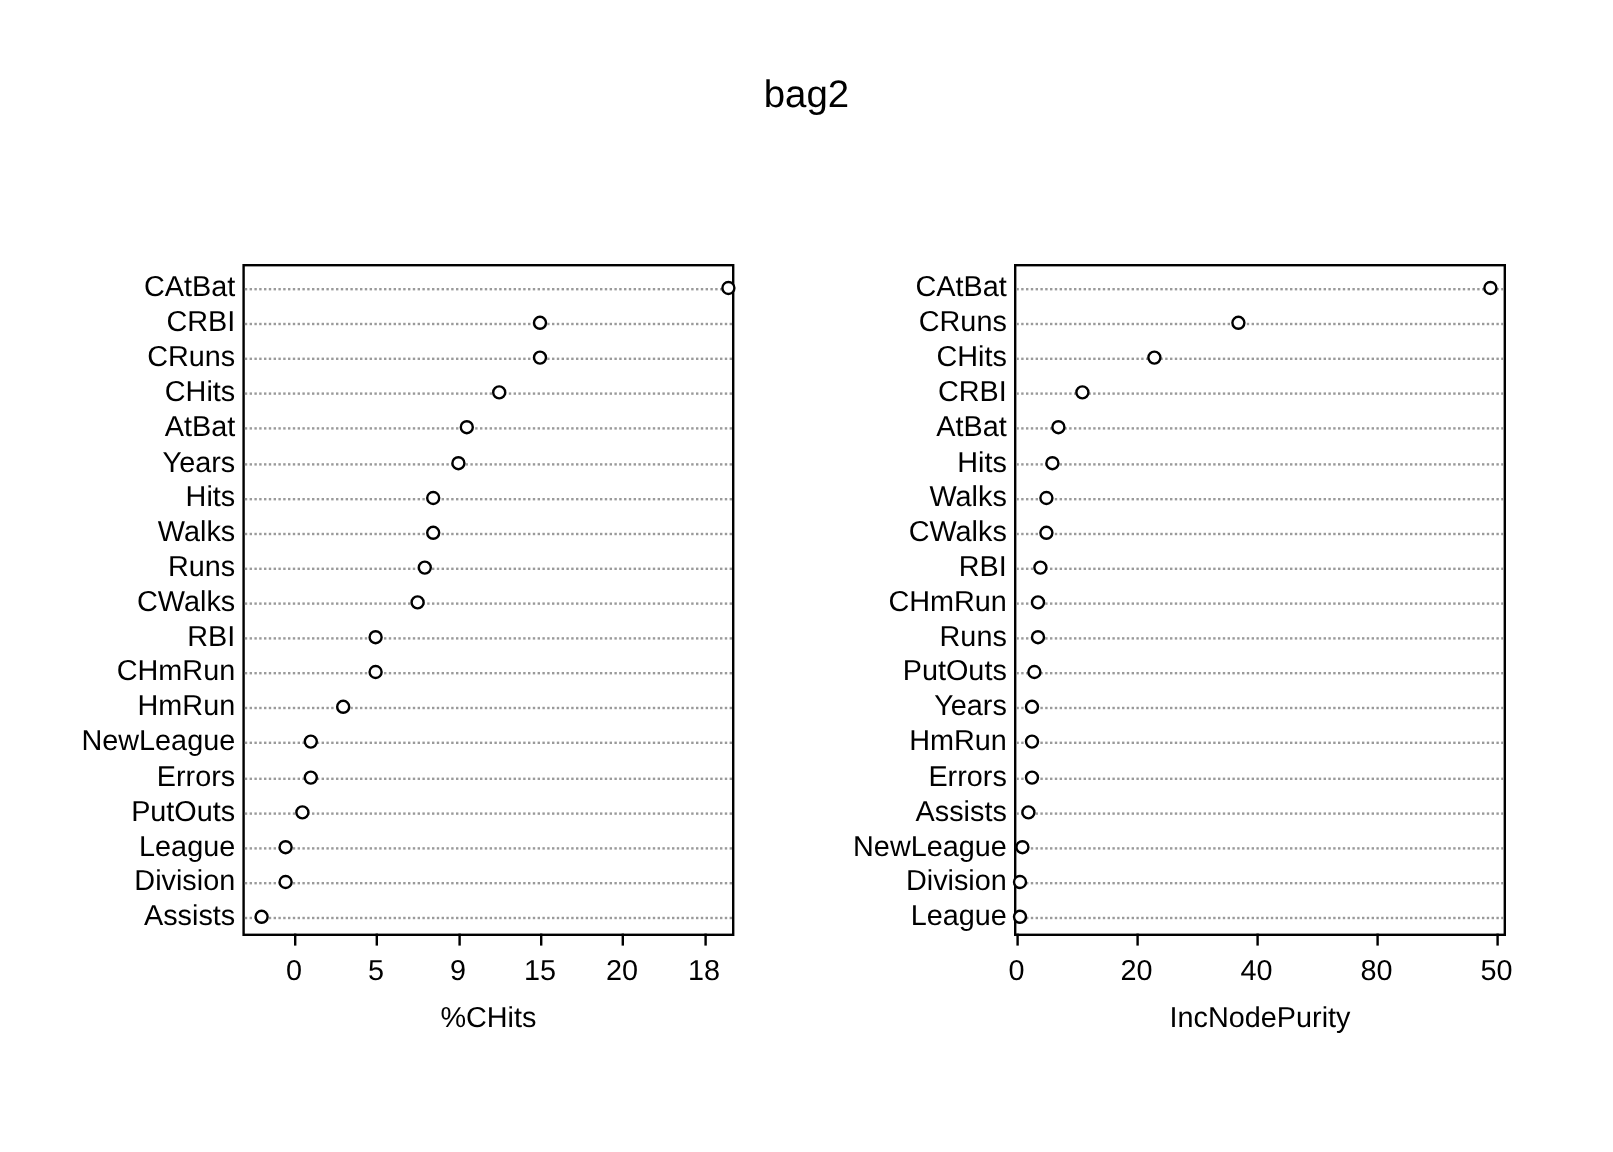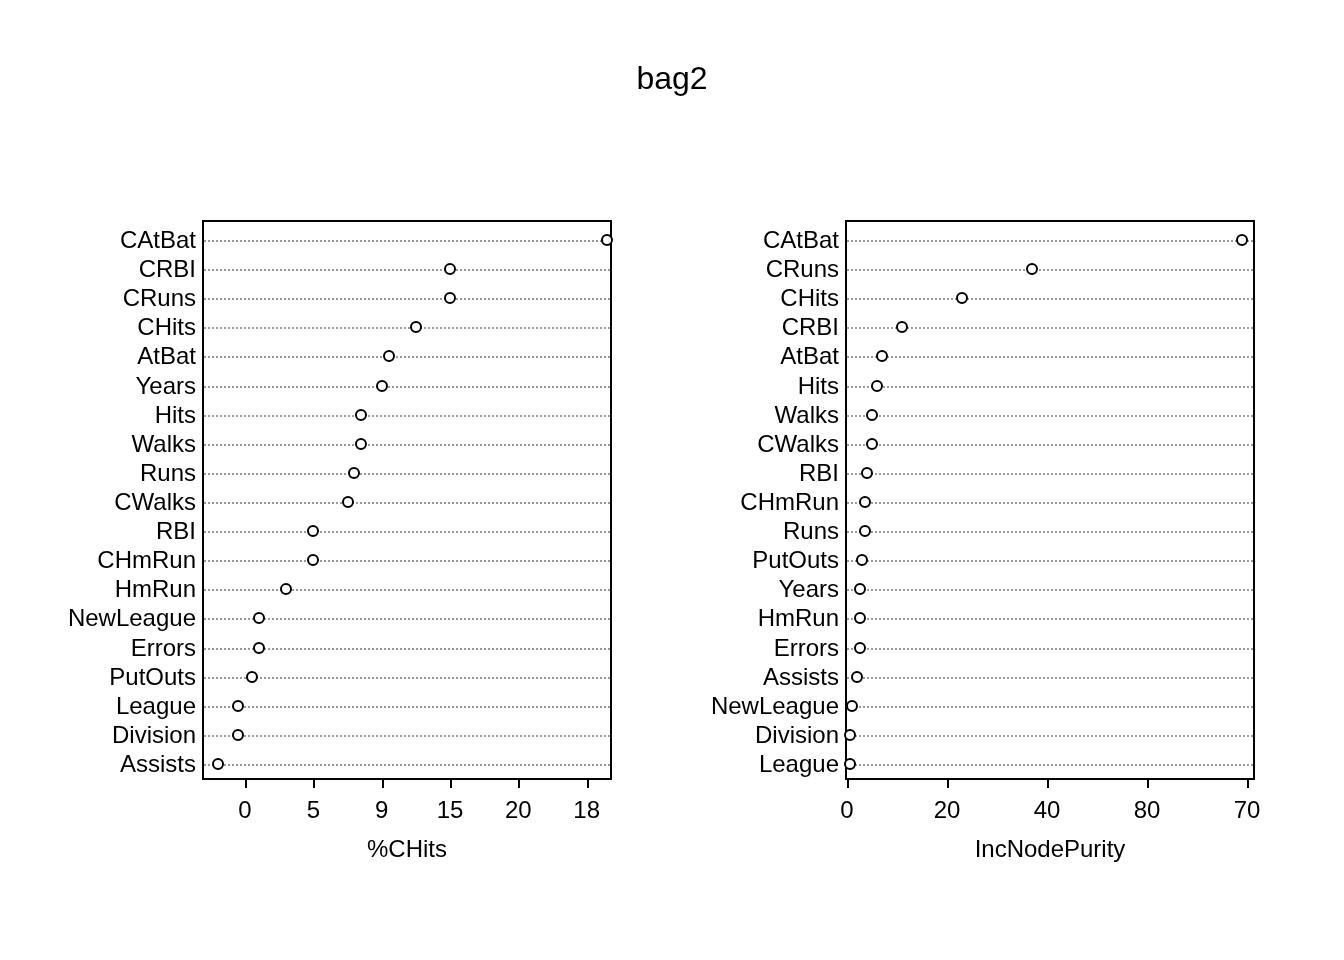--- a/index.html
+++ b/index.html
@@ -211,16 +211,16 @@
       <div class="pt" style="left: 2.5px; top: 542px;"></div>
       <div class="tick" style="left: 0px; height: 10px;"></div>
       <div class="tick-label" style="left: 0px; margin-top: 18px;">0</div>
       <div class="tick" style="left: 100px; height: 10px;"></div>
       <div class="tick-label" style="left: 100px; margin-top: 18px;">20</div>
       <div class="tick" style="left: 200px; height: 10px;"></div>
       <div class="tick-label" style="left: 200px; margin-top: 18px;">40</div>
       <div class="tick" style="left: 300px; height: 10px;"></div>
       <div class="tick-label" style="left: 300px; margin-top: 18px;">80</div>
       <div class="tick" style="left: 400px; height: 10px;"></div>
-      <div class="tick-label" style="left: 400px; margin-top: 18px;">70</div>
+      <div class="tick-label" style="left: 400px; margin-top: 18px;">50</div>
     </div>
 <div class="xlabel" style="top: 615px; left: 0px; width: 410px;">IncNodePurity</div>
   </div>
 
 </body></html>

